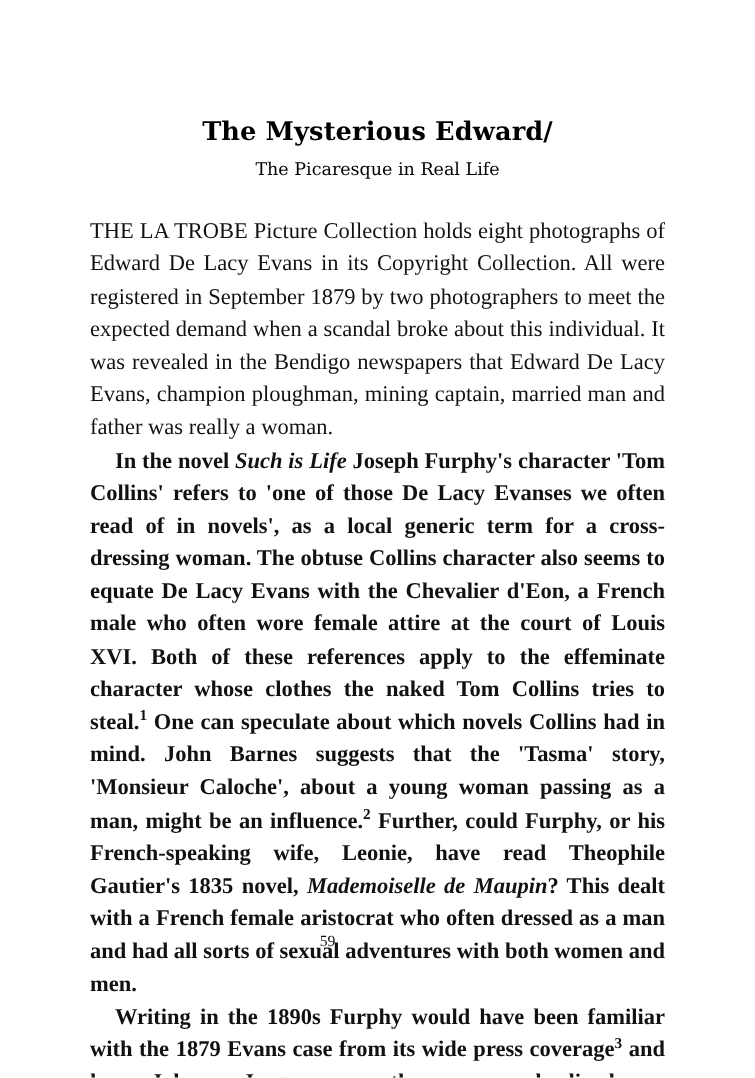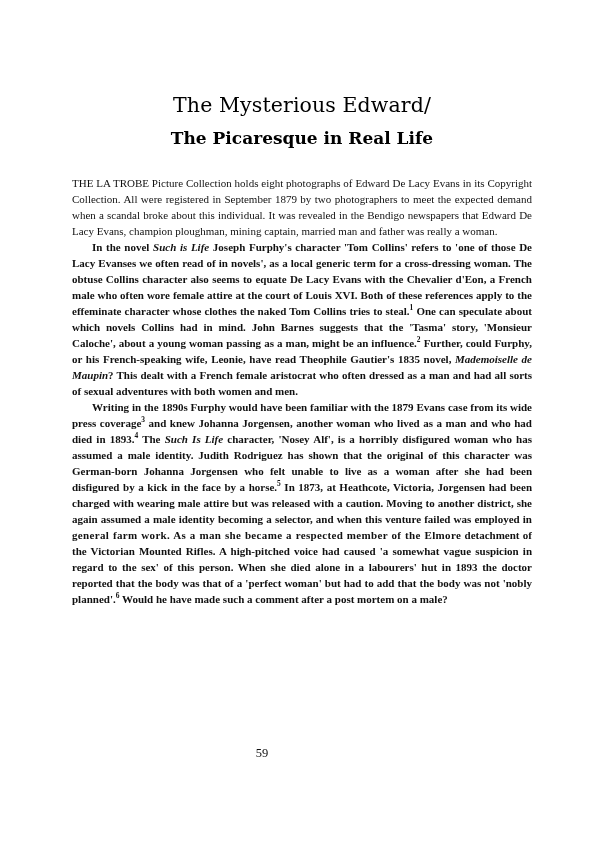--- a/index.html
+++ b/index.html
@@ -28,38 +28,38 @@
     left: 72px;
     top: 92px;
     width: 460px;
   }
   .title-block {
     text-align: center;
     margin-bottom: 26px;
   }
   .title-main {
     font-family: "DejaVu Serif", serif;
-    font-weight: normal;
+    font-weight: bold;
     font-size: 20.5px;
     line-height: 1.32;
     letter-spacing: 0.1px;
     color: #000;
     margin: 0;
   }
   .title-sub {
     font-family: "DejaVu Serif", serif;
-    font-weight: bold;
-    font-size: 17px;
+    font-weight: normal;
+    font-size: 14px;
     line-height: 1.3;
     color: #000;
     margin: 8px 0 0 0;
   }
   .body-text p {
     margin: 0;
-    font-size: 11px;
+    font-size: 18px;
     line-height: 1.455;
     text-align: justify;
     text-justify: inter-word;
     hyphens: manual;
   }
   .body-text p.indent {
     text-indent: 20px;
     font-weight: bold;
   }
   .body-text p.first {

